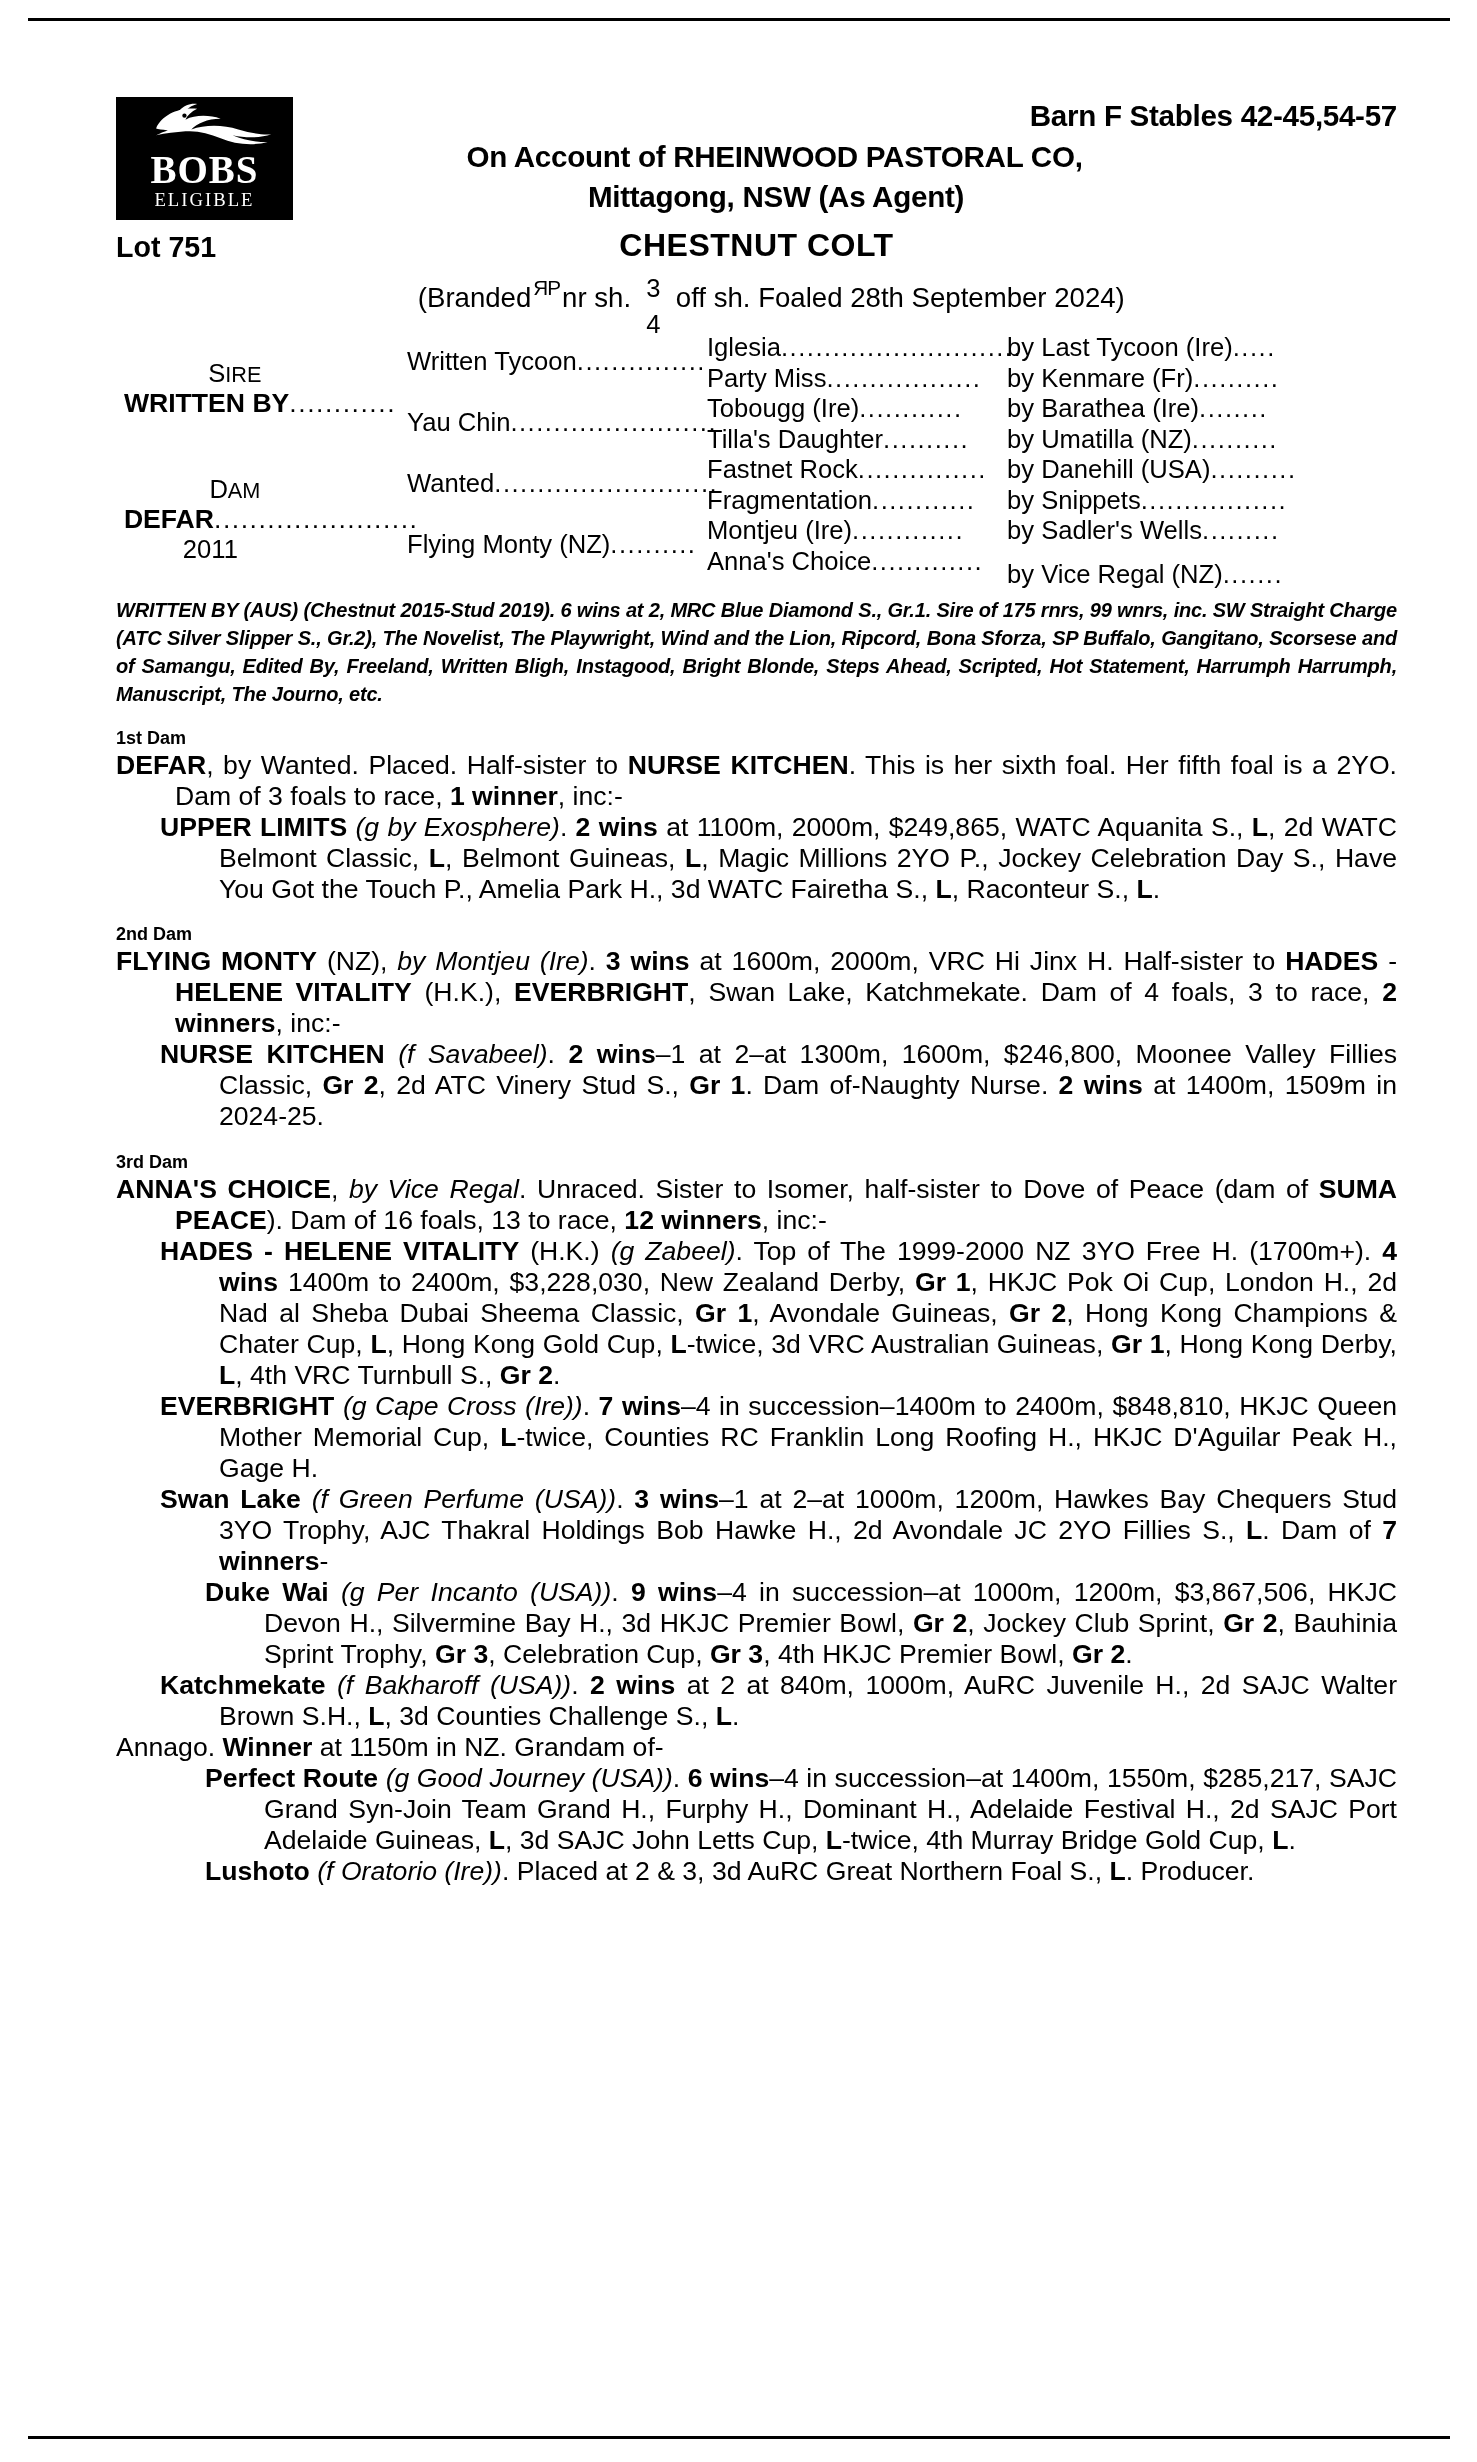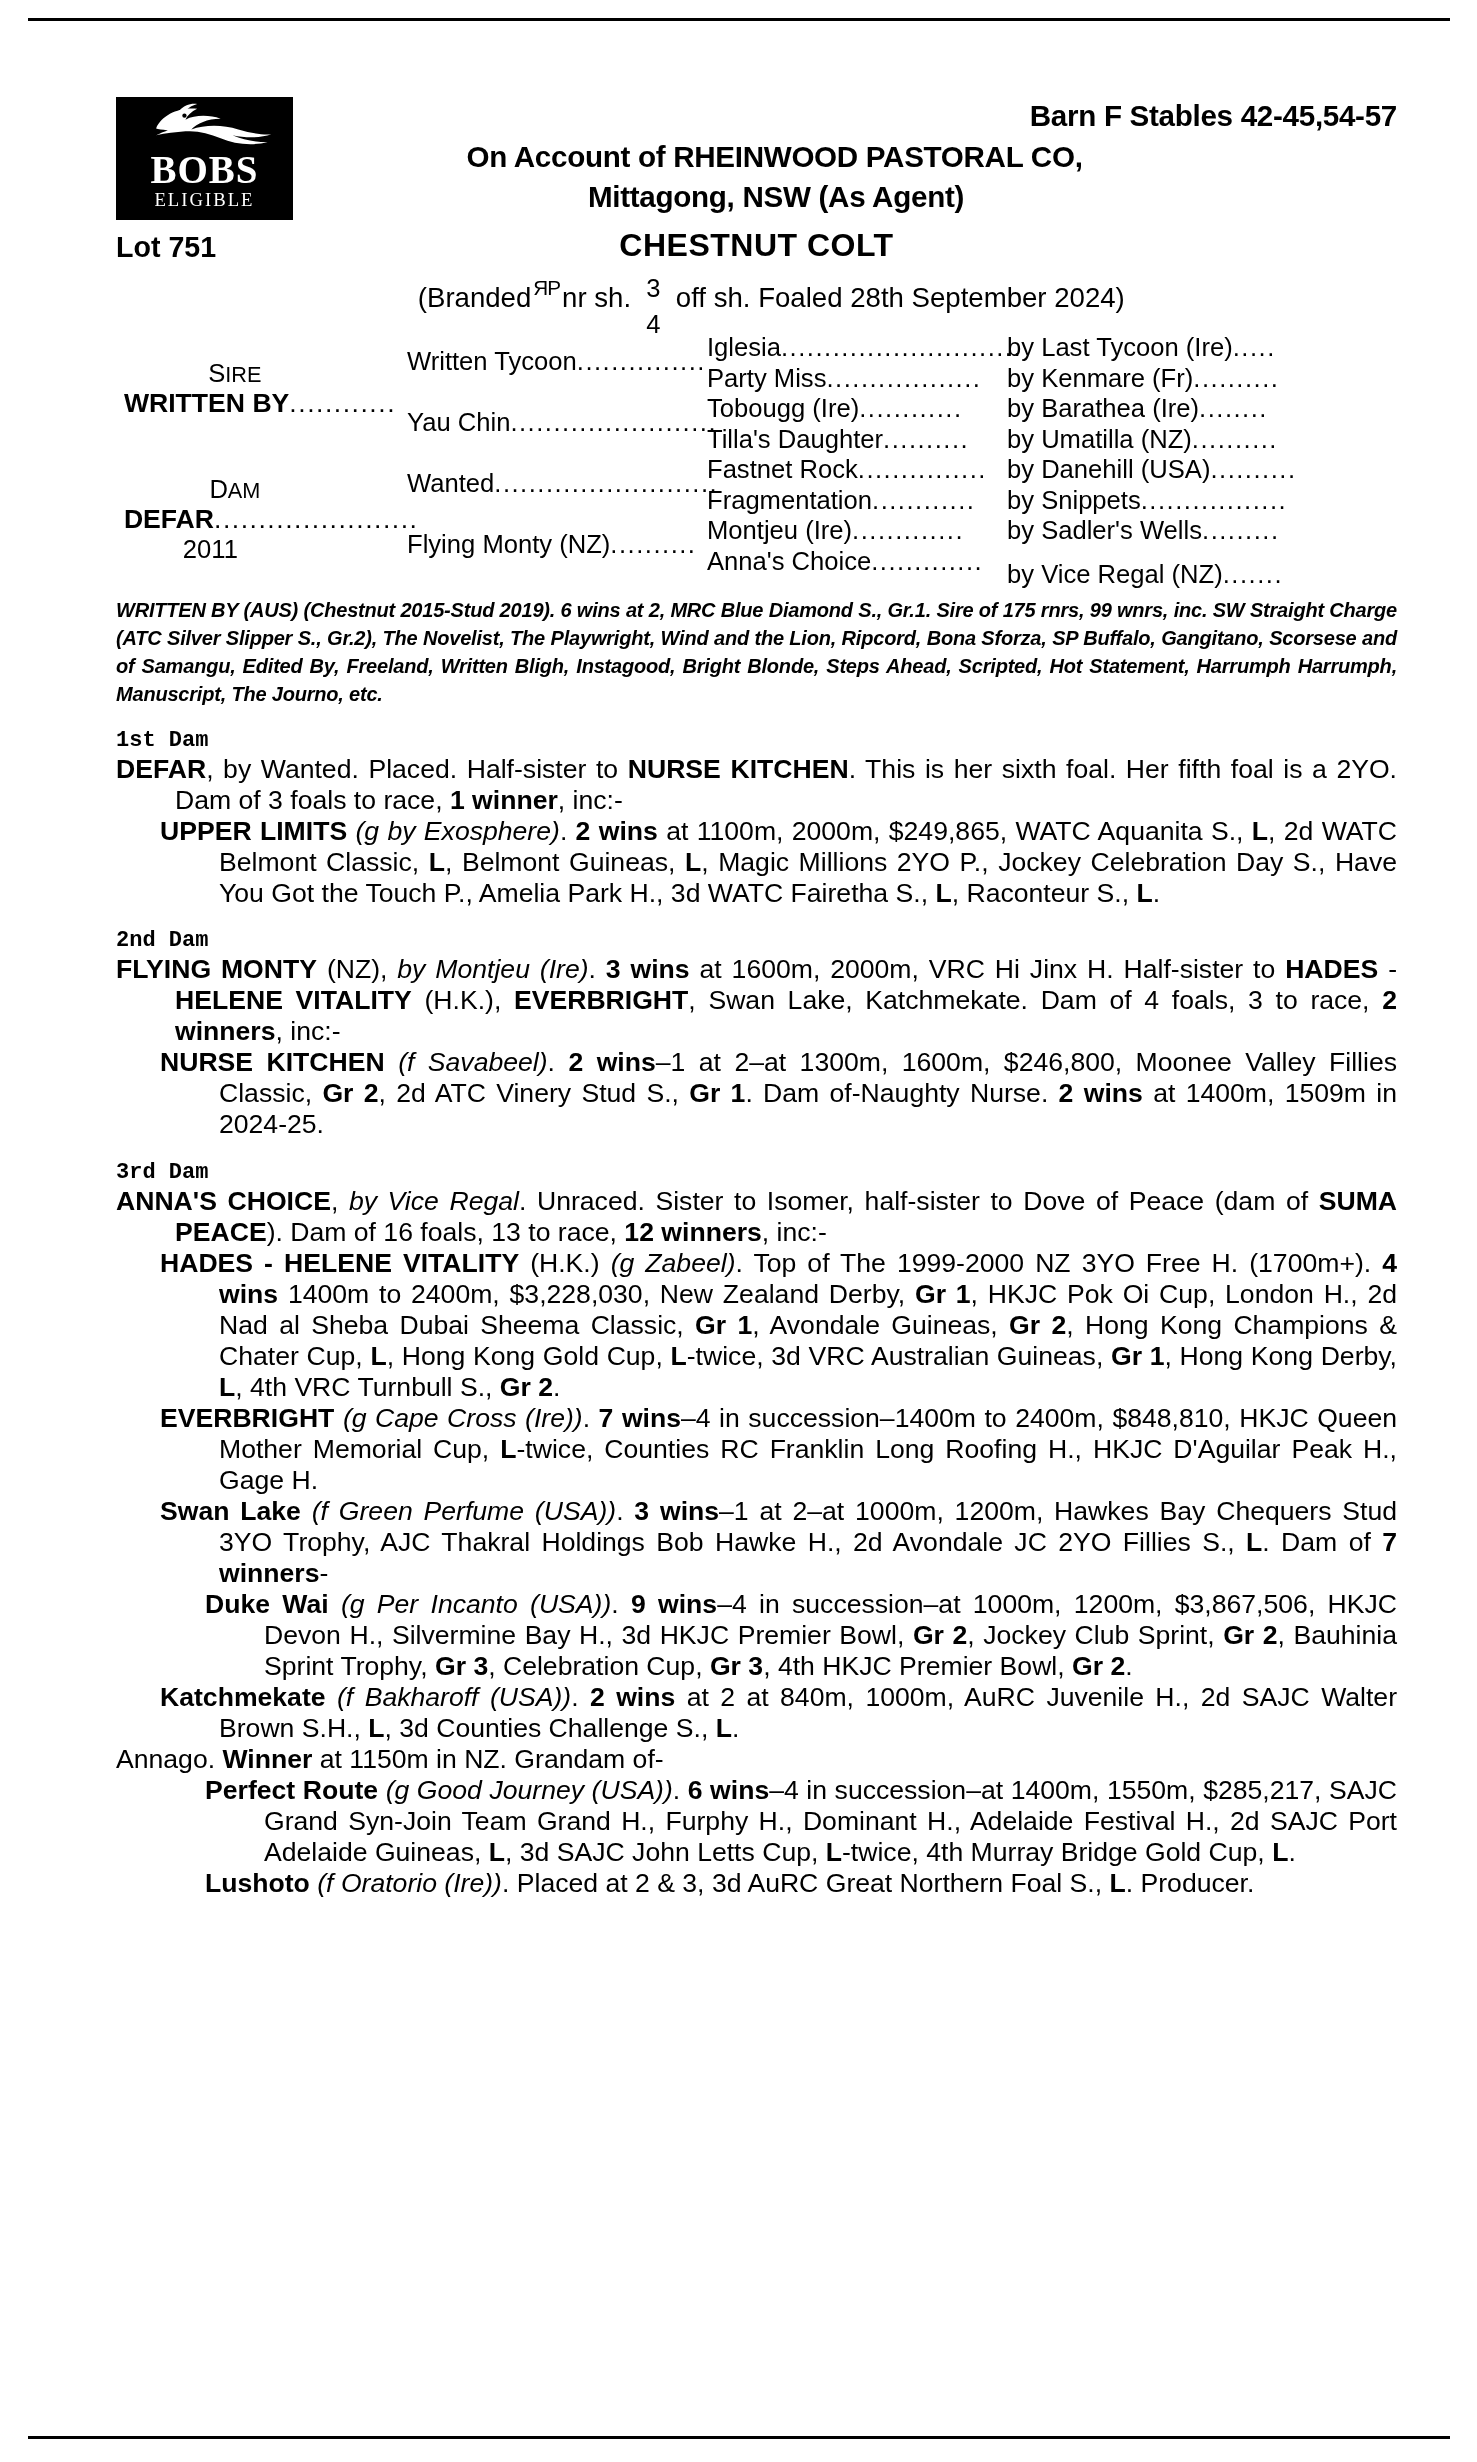--- a/index.html
+++ b/index.html
@@ -223,25 +223,24 @@
     font-size: 20px;
     font-weight: 700;
     font-style: italic;
     line-height: 28px;
     text-align: justify;
     letter-spacing: -0.2px;
   }
 
   
   .dam-head {
-    font-size: 22px;
+    font-size: 18px;
     font-weight: 700;
     margin-top: 19.7px;
     margin-bottom: 1px;
-    font-family: Liberation Mono, monospace;
   }
   .entry {
     font-size: 26.6px;
     line-height: 31px;
     text-align: justify;
     text-justify: inter-word;
   }
   .hang0 { padding-left: 59px; text-indent: -59px; }
   .hang1 { padding-left: 103px; text-indent: -59px; }
   .hang2 { padding-left: 148px; text-indent: -59px; }

